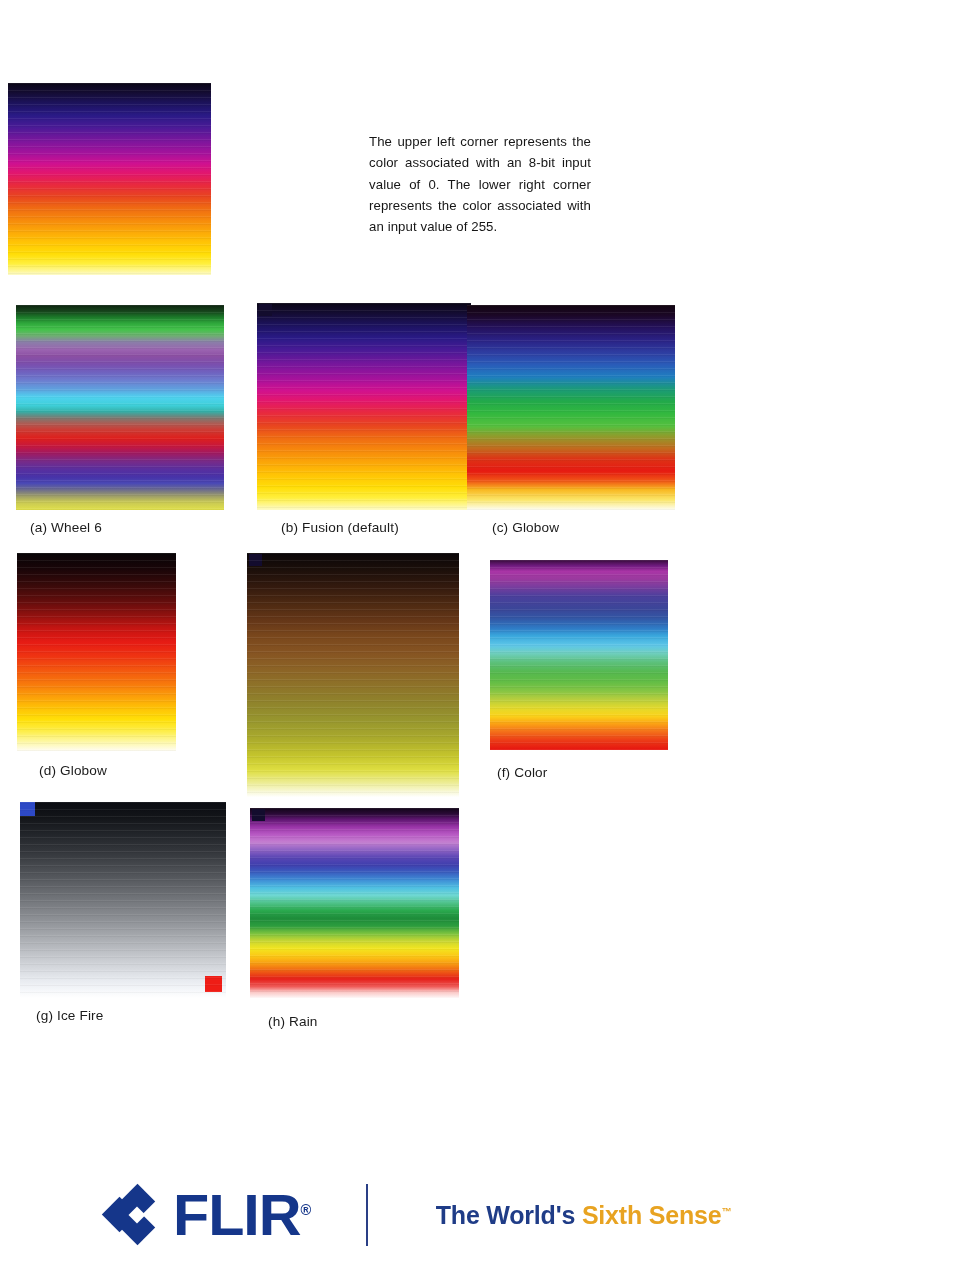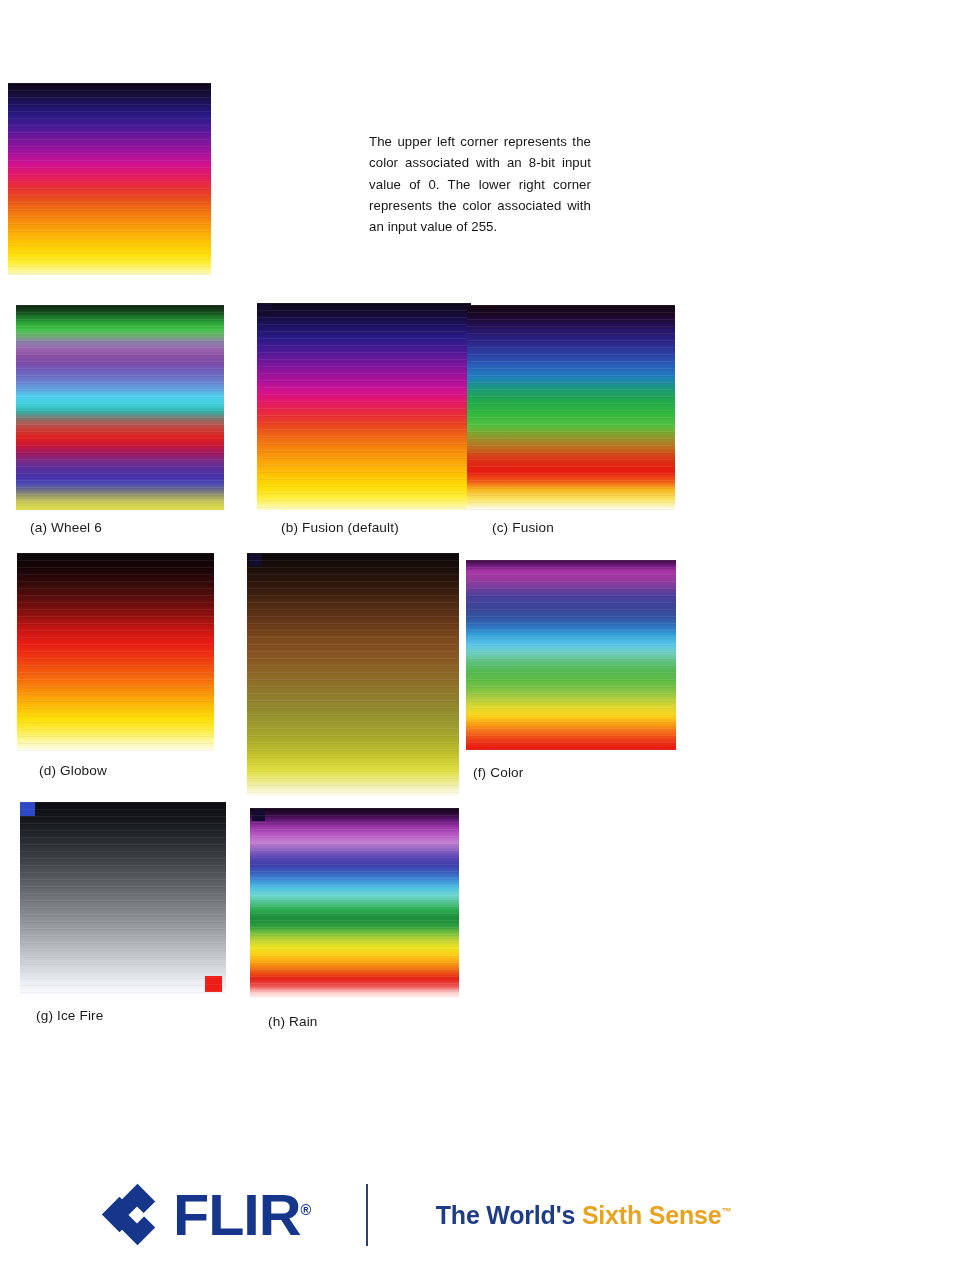--- a/index.html
+++ b/index.html
@@ -65,23 +65,23 @@
     line-height: 16px;
     color: #1b1b1b;
     letter-spacing: 0.15px;
   }
 
   
   #fig-a { left: 0px;   top: 305px; width: 208px; height: 205px; }
   #fig-b { left: 241px; top: 303px; width: 214px; height: 207px; }
   #fig-c { left: 451px; top: 305px; width: 208px; height: 205px; }
   
-  #fig-d { left: 1px;   top: 553px; width: 197px; height: 198px; }
+  #fig-d { left: 1px;   top: 553px; width: 159px; height: 198px; }
   #fig-e { left: 231px; top: 553px; width: 212px; height: 244px; font-style: italic; }
-  #fig-f { left: 450px; top: 560px; width: 210px; height: 190px; }
+  #fig-f { left: 474px; top: 560px; width: 178px; height: 190px; }
   
   #fig-g { left: 4px;   top: 802px; width: 206px; height: 196px; }
   #fig-h { left: 234px; top: 808px; width: 209px; height: 190px; }
 
   #fig-a .caption, #fig-b .caption, #fig-c .caption { top: calc(100% + 10px); }
   #fig-d .caption, #fig-e .caption { top: calc(100% + 12px); }
   #fig-f .caption { top: calc(100% + 15px); left: 7px; }
   #fig-g .caption { top: calc(100% + 10px); left: 16px; text-align: center; }
   #fig-h .caption { top: calc(100% + 16px); left: 18px; text-align: center; }
   #fig-b .caption { left: 24px; }
@@ -229,21 +229,21 @@
       <div class="corner-dot"></div>
       <div class="scan"></div>
     </div>
     <div class="caption">(b) Fusion (default)</div>
   </div>
 
   <div class="fig" id="fig-c">
     <div class="swatch" style="background: linear-gradient(rgb(18, 5, 16) 0%, rgb(27, 7, 38) 5%, rgb(36, 17, 92) 11%, rgb(42, 33, 132) 17%, rgb(46, 60, 160) 23%, rgb(42, 91, 184) 29%, rgb(31, 126, 192) 35%, rgb(27, 154, 120) 41%, rgb(34, 169, 74) 47%, rgb(51, 184, 63) 53%, rgb(85, 192, 63) 59%, rgb(143, 156, 44) 64%, rgb(194, 106, 30) 70%, rgb(220, 51, 22) 75%, rgb(230, 26, 18) 81%, rgb(240, 90, 23) 86%, rgb(248, 183, 32) 90%, rgb(251, 230, 106) 95%, rgb(253, 253, 243) 100%);">
       <div class="scan"></div>
     </div>
-    <div class="caption">(c) Fusion</div>
+    <div class="caption">(c) Globow</div>
   </div>
 
   <div class="fig" id="fig-d">
     <div class="swatch" style="background: linear-gradient(rgb(7, 4, 6) 0%, rgb(25, 5, 8) 8%, rgb(56, 10, 10) 16%, rgb(97, 13, 12) 24%, rgb(141, 17, 15) 31%, rgb(196, 21, 18) 38%, rgb(230, 27, 20) 45%, rgb(238, 51, 18) 52%, rgb(243, 86, 15) 59%, rgb(247, 120, 12) 66%, rgb(251, 156, 9) 72%, rgb(254, 192, 6) 78%, rgb(255, 223, 8) 84%, rgb(253, 238, 74) 90%, rgb(253, 247, 159) 95%, rgb(255, 253, 242) 100%);">
       <div class="scan"></div>
     </div>
     <div class="caption">(d) Globow</div>
   </div>
 
   <div class="fig" id="fig-e">

